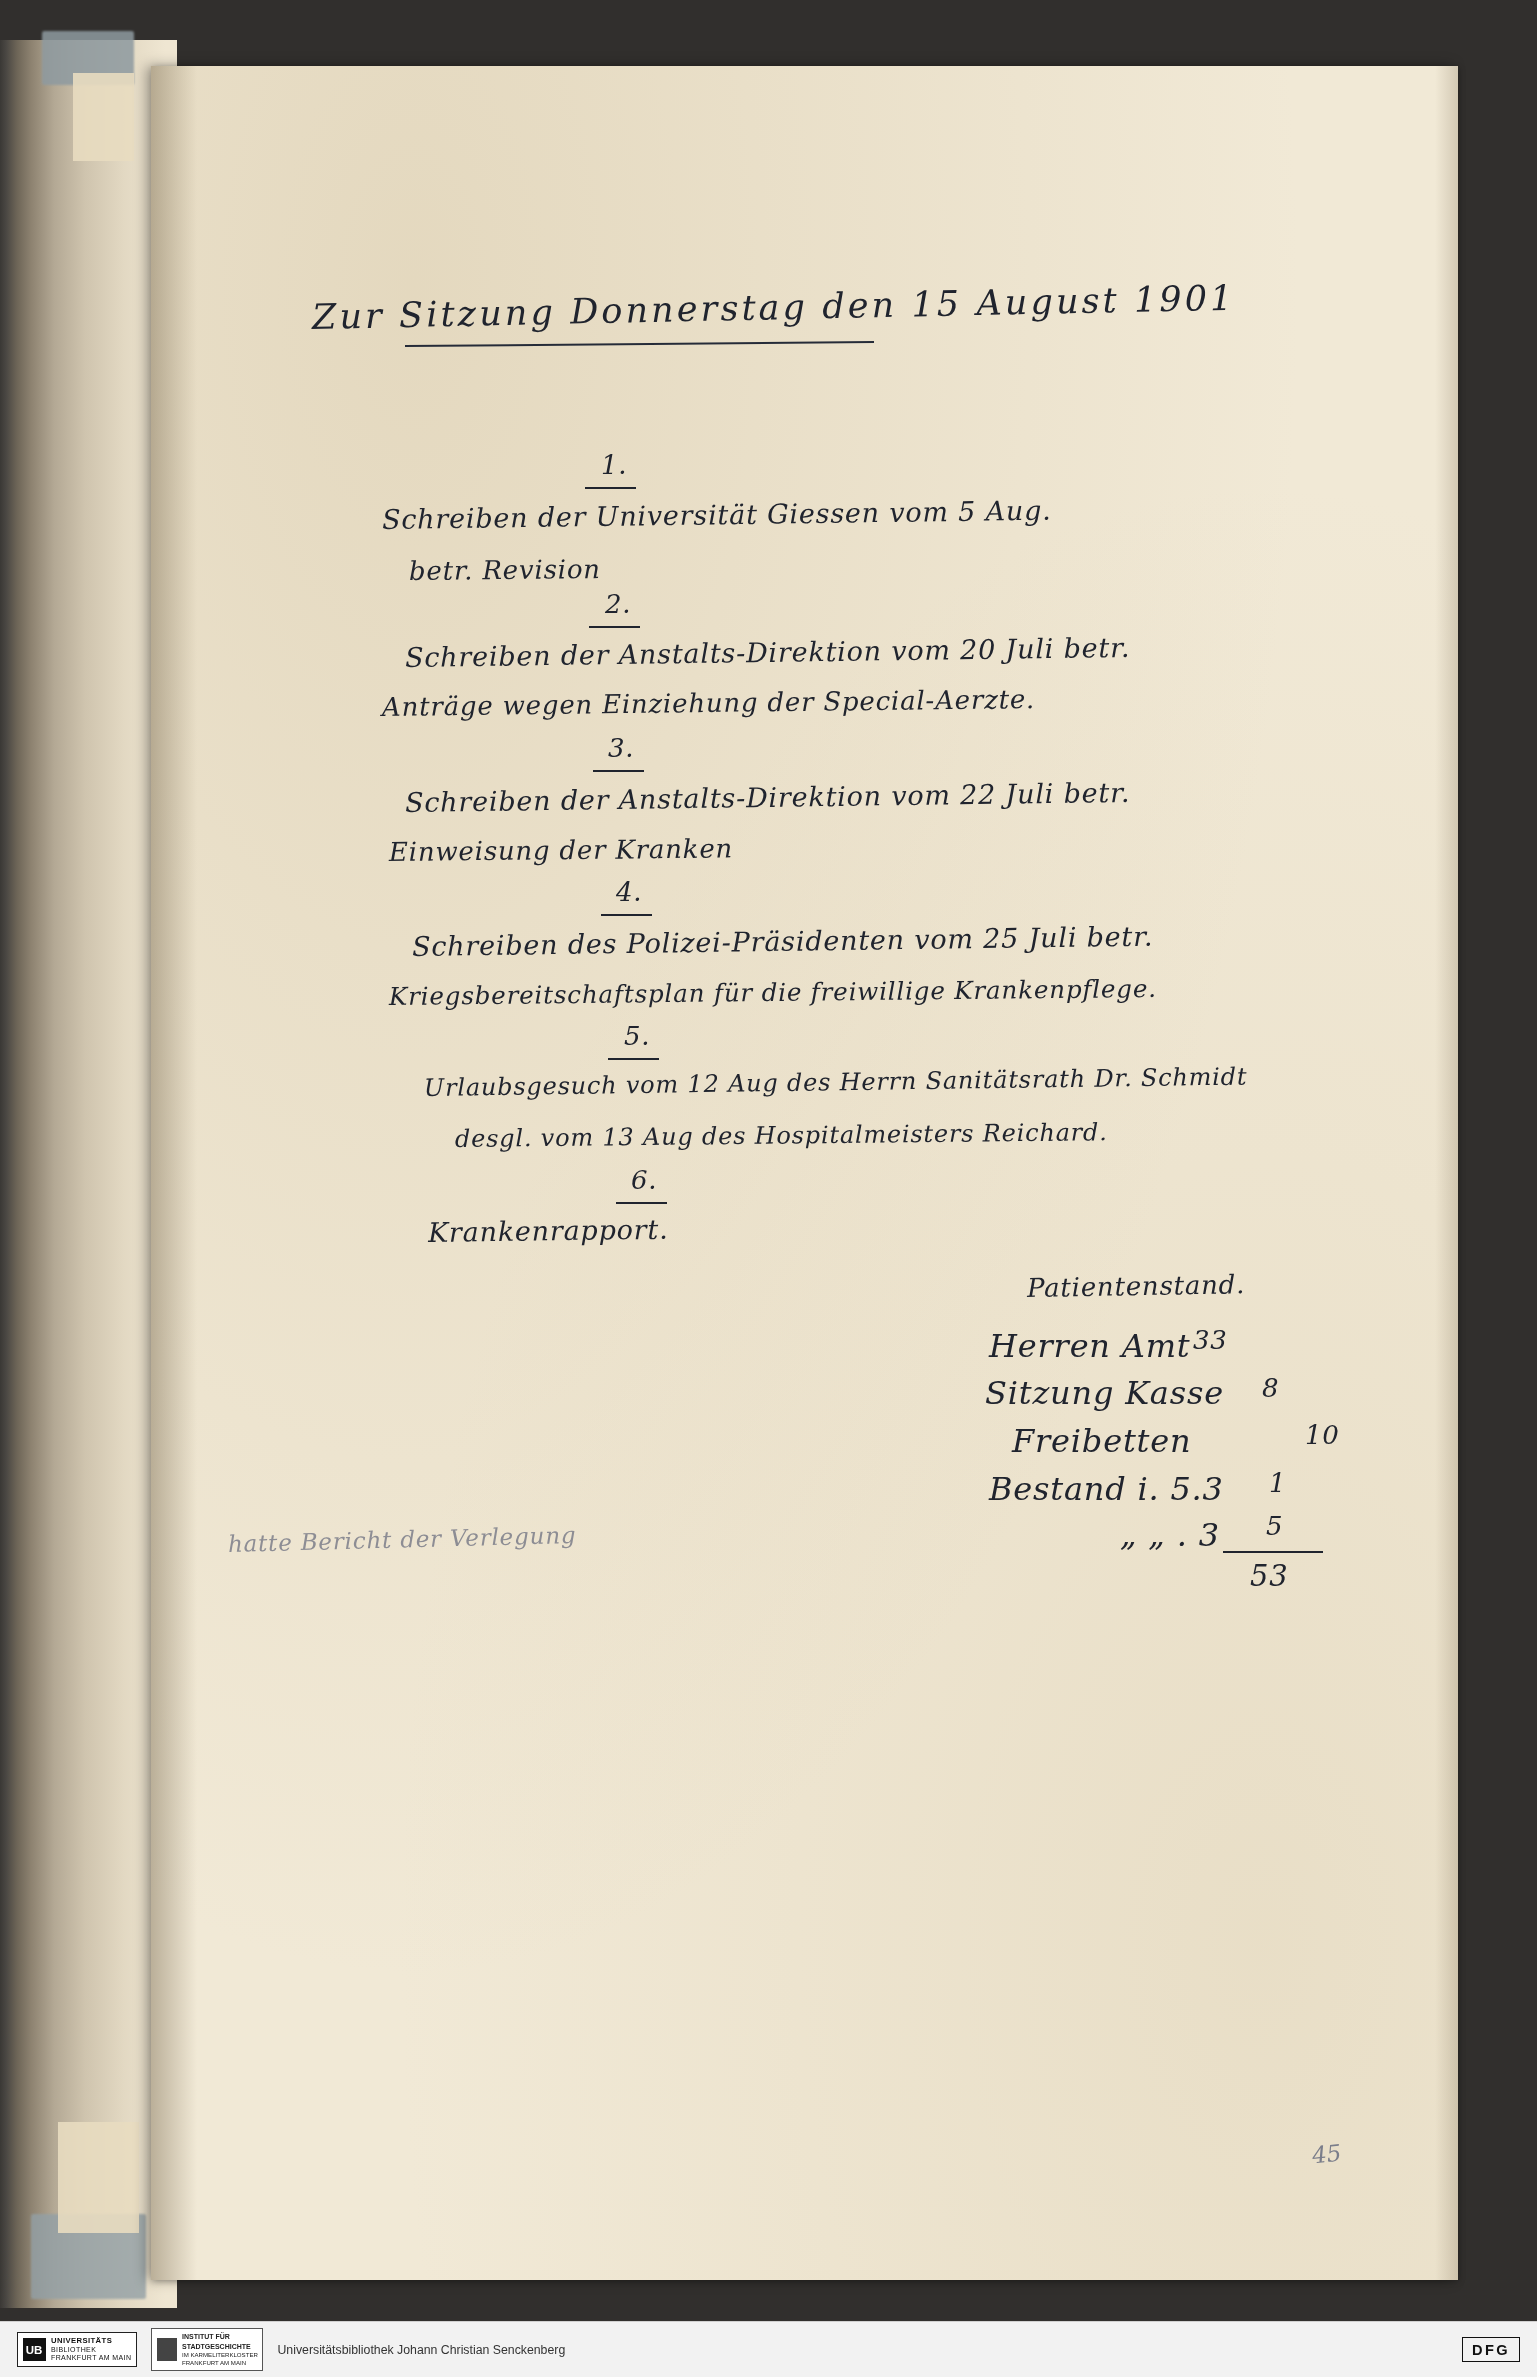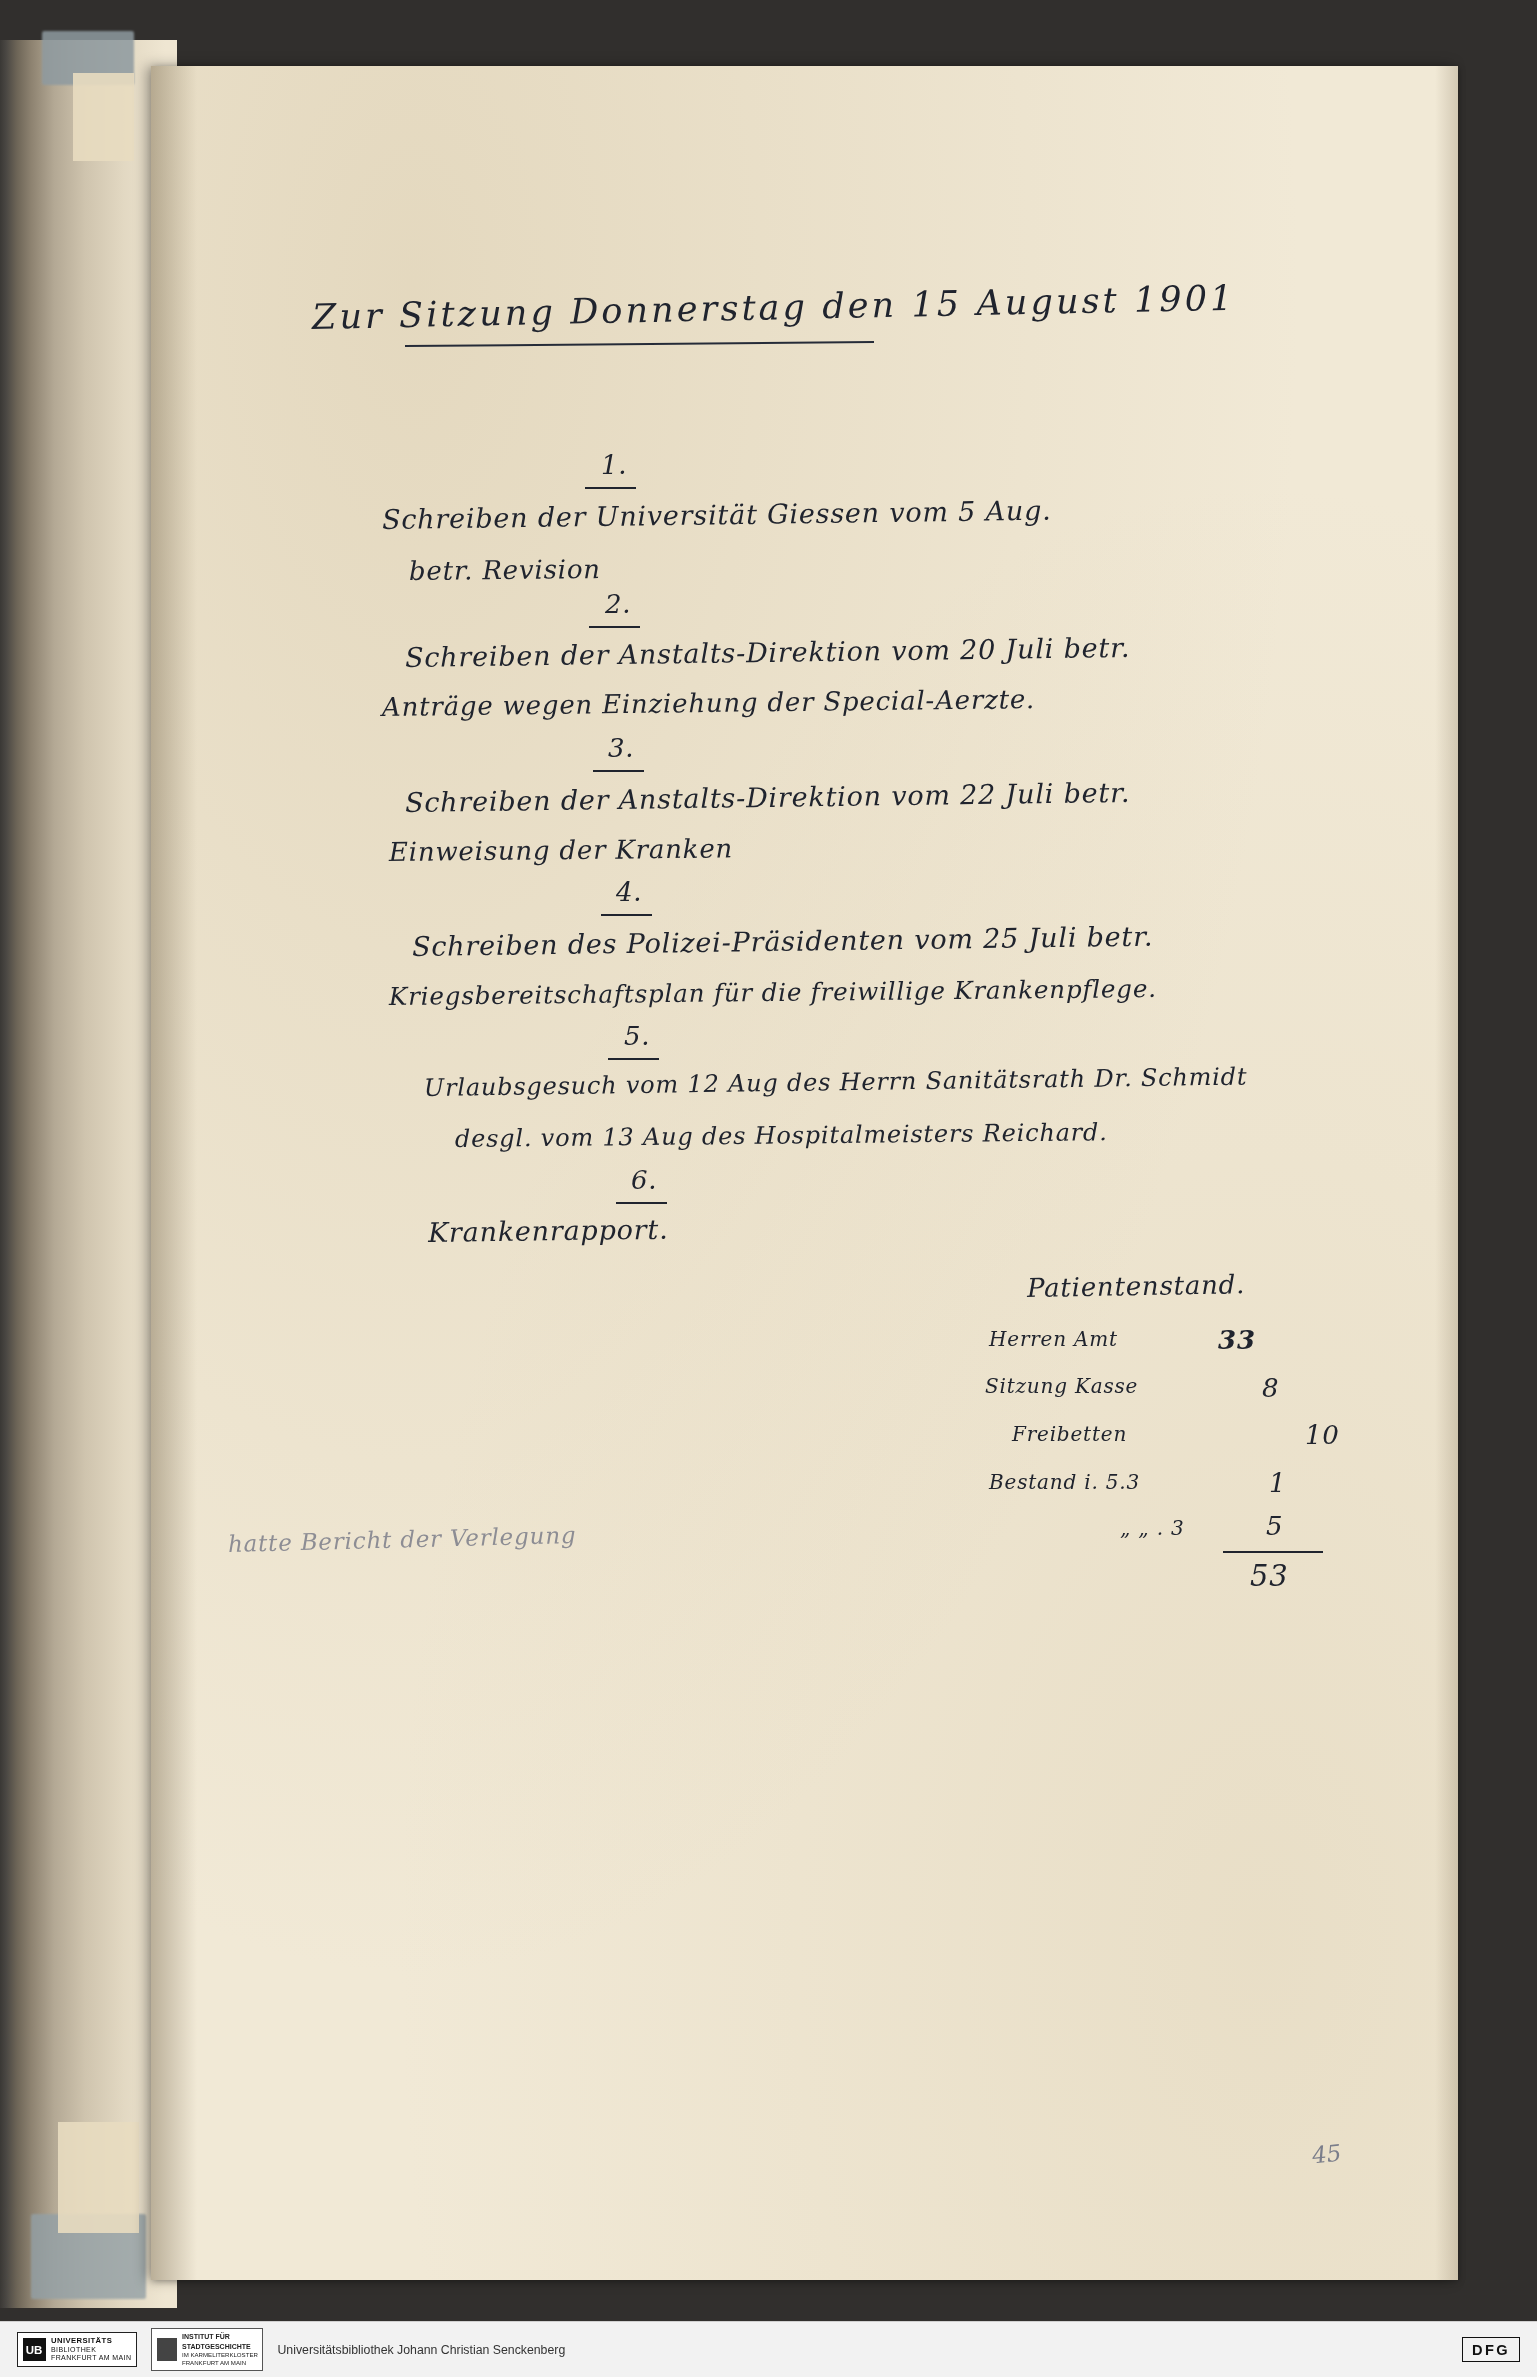--- a/index.html
+++ b/index.html
@@ -142,21 +142,21 @@
     color: #20242e;
   }
   .num-underline {
     position:absolute;
     height:1.5px;
     background:#20242e;
   }
   .line1 { font-size: 27px; }
   .line2 { font-size: 26px; }
 
-  .tally-label { font-size: 20px; }
+  .tally-label { font-size: 32px; }
   .tally-value { font-size: 26px; }
 
   .sum-rule {
     position:absolute;
     background:#20242e;
     height:2.3px;
   }
 
   
   .folio {
@@ -265,21 +265,21 @@
   <div class="hw line1" style="left:273px; top:1008px; transform:rotate(-0.8deg); font-size:24px;">Urlaubsgesuch vom 12 Aug des Herrn Sanitätsrath Dr. Schmidt</div>
   <div class="hw line2" style="left:304px; top:1059px; transform:rotate(-0.6deg); font-size:24px;">desgl. vom 13 Aug des Hospitalmeisters Reichard.</div>
 
   <div class="hw num" style="left:480px; top:1099px;">6.</div>
   <div class="num-underline" style="left:465px; top:1136px; width:51px;"></div>
   <div class="hw line1" style="left:277px; top:1151px; transform:rotate(-0.8deg);">Krankenrapport.</div>
 
   <div class="hw tally-label" style="left:876px; top:1207px; font-size:26px; transform:rotate(-1deg);">Patientenstand.</div>
 
   <div class="hw tally-label" style="left:838px; top:1261px;">Herren Amt</div>
-  <div class="hw tally-value" style="left:1067px; top:1259px;font-weight:bold;">33</div>
+  <div class="hw tally-value" style="left:1042px; top:1259px;">33</div>
 
   <div class="hw tally-label" style="left:834px; top:1308px;">Sitzung Kasse</div>
   <div class="hw tally-value" style="left:1111px; top:1307px;">8</div>
 
   <div class="hw tally-label" style="left:861px; top:1356px;">Freibetten</div>
   <div class="hw tally-value" style="left:1111px; top:1354px;margin-left:43px;">10</div>
 
   <div class="hw tally-label" style="left:838px; top:1404px;">Bestand i. 5.3</div>
   <div class="hw tally-value" style="left:1118px; top:1402px;">1</div>
 

